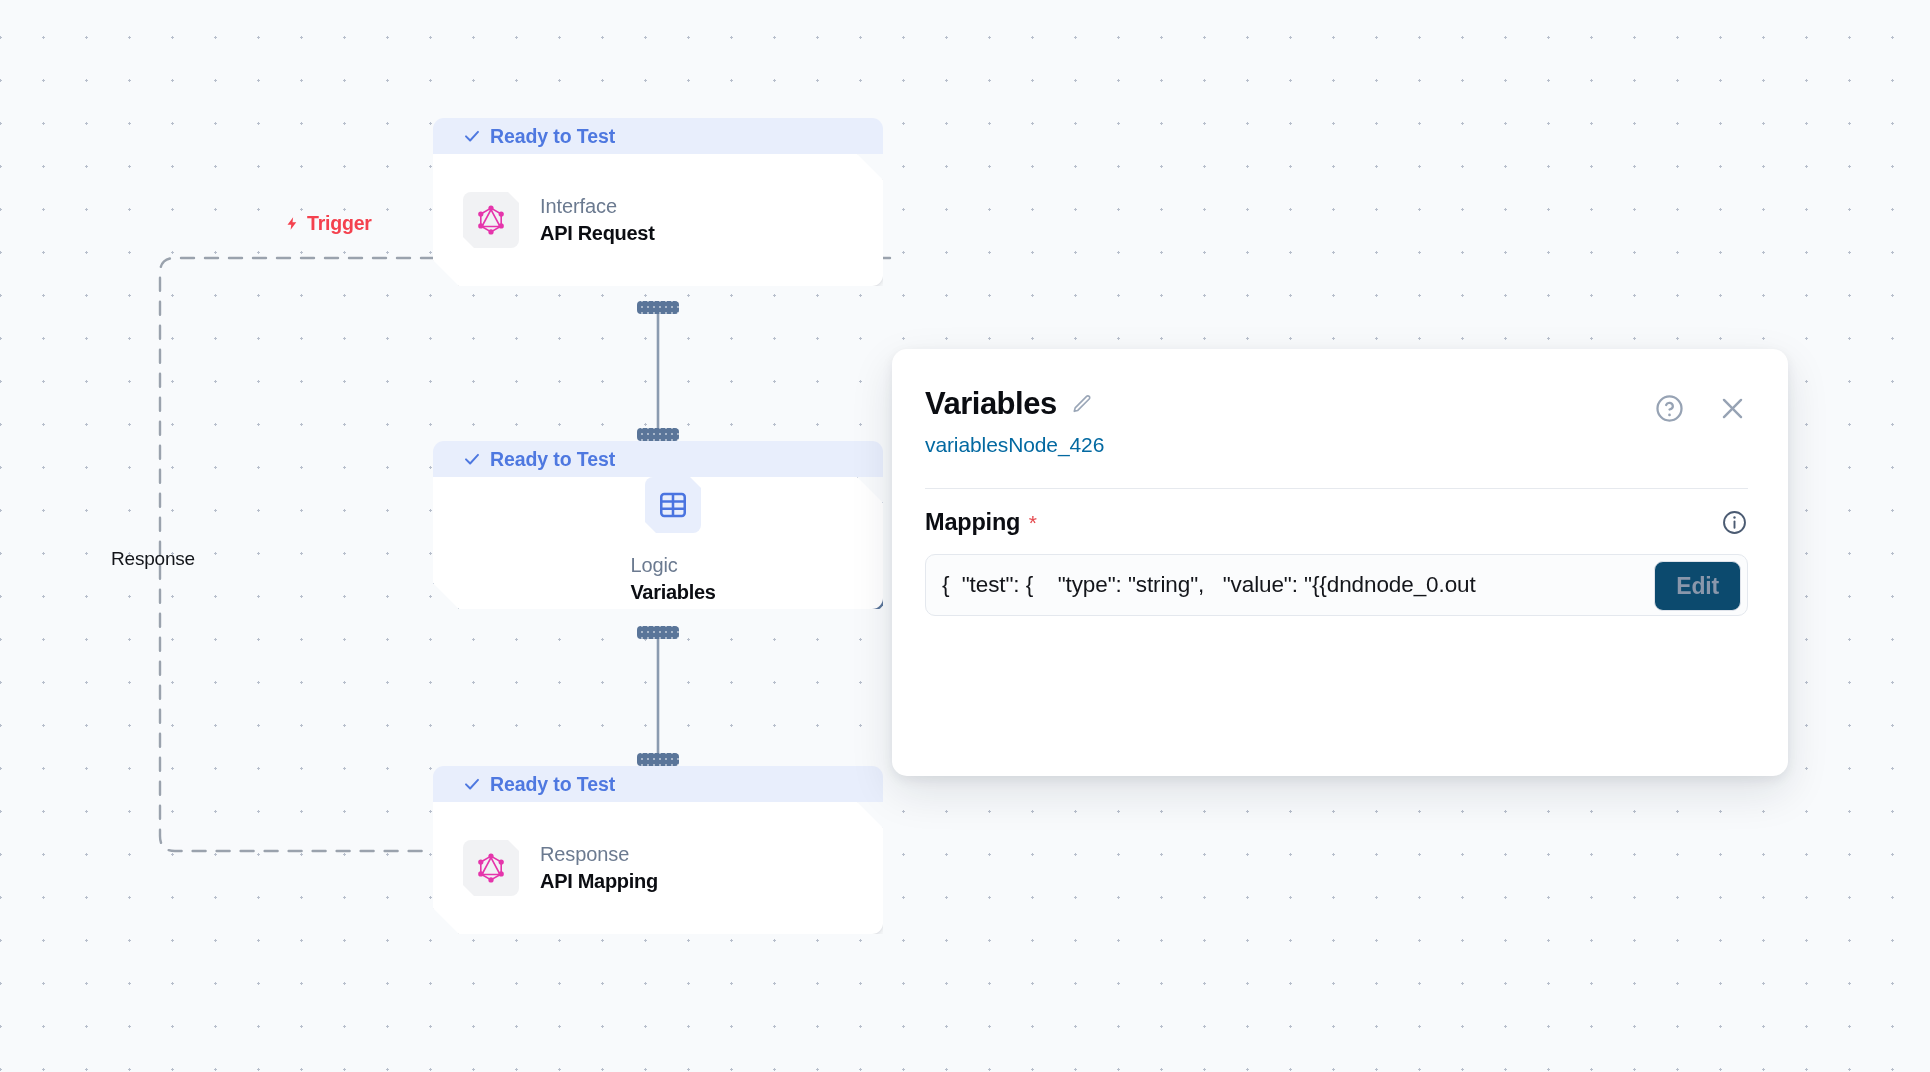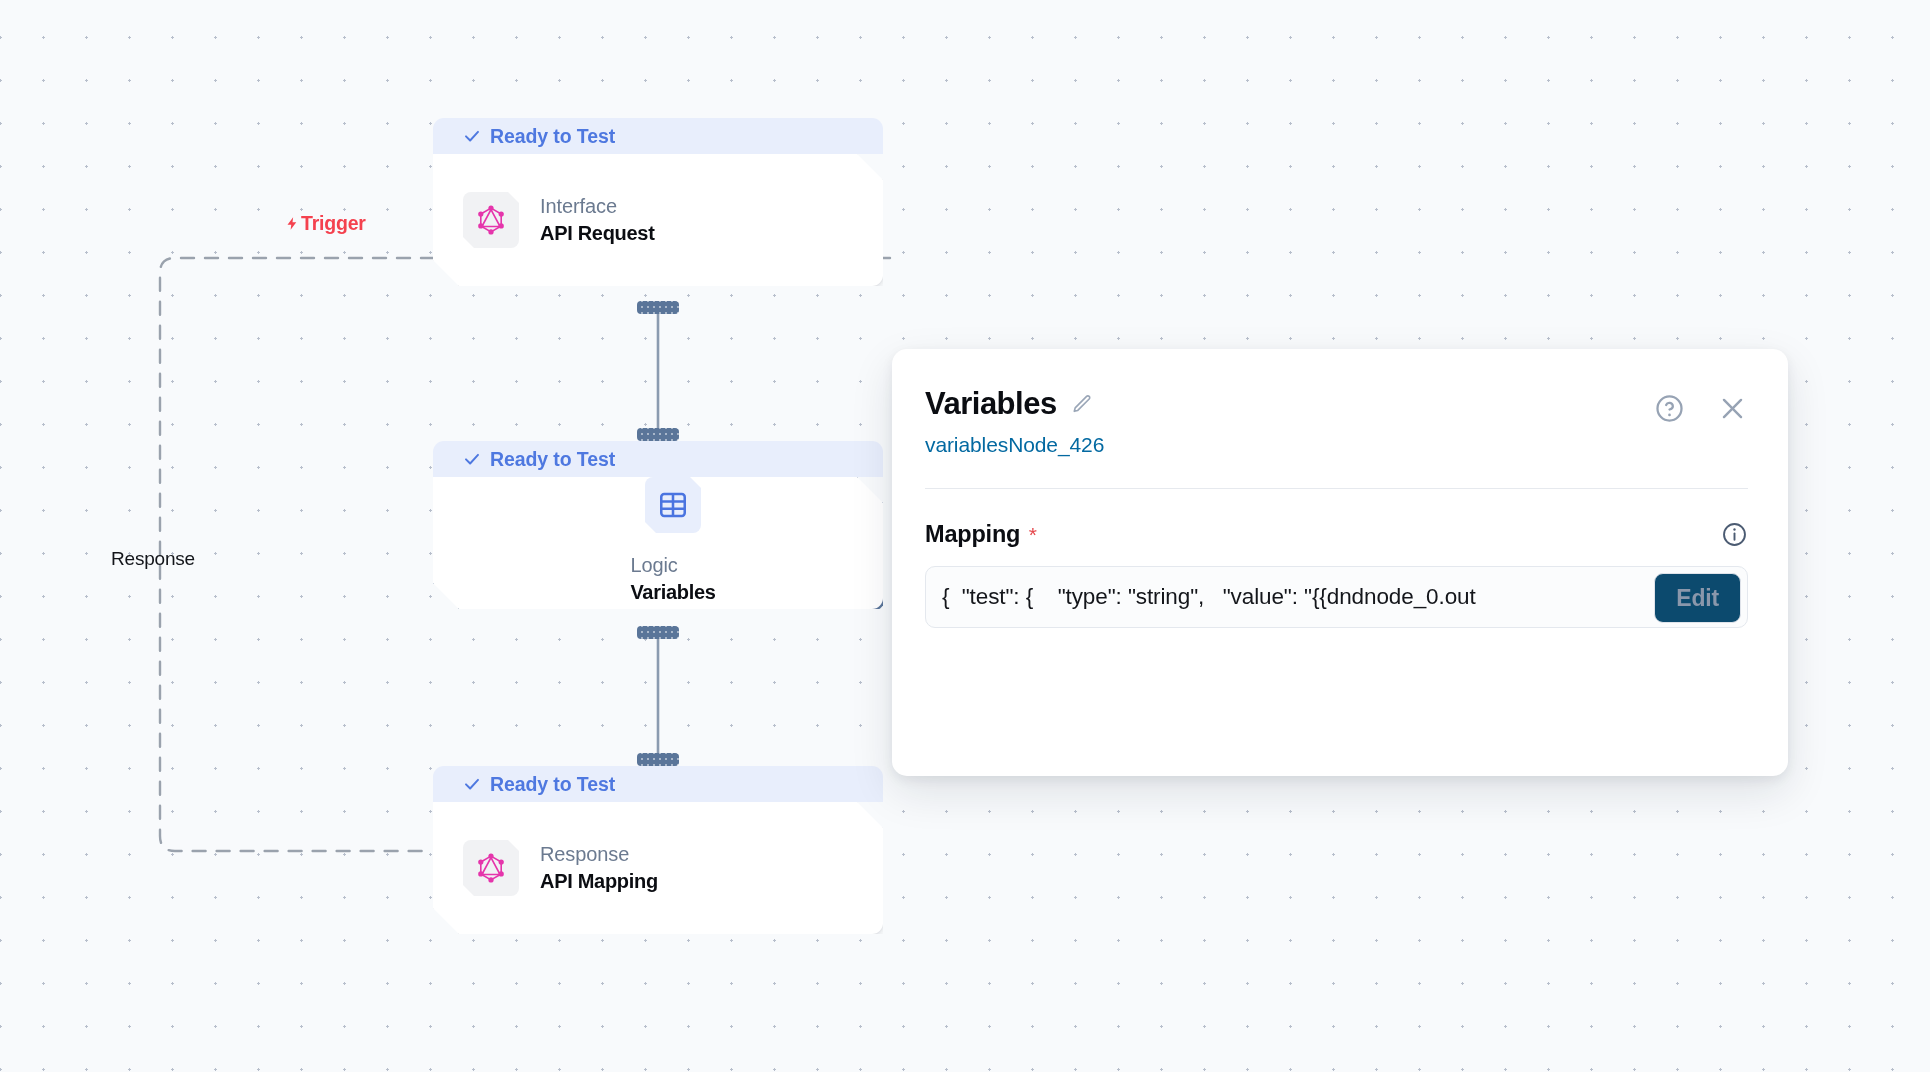--- a/index.html
+++ b/index.html
@@ -38,21 +38,21 @@
     font-weight: 700;
     white-space: nowrap;
     letter-spacing: -0.2px;
   }
   #trigger-label {
     left: 285px;
     top: 212px;
     color: #f4414e;
     display: flex;
     align-items: center;
-    gap: 1px;
+    gap: 7px;
   }
   #trigger-label .bolt { display: block; width: 15px; height: 19px; }
   #response-label {
     left: 111px;
     top: 548px;
     color: #13151a;
     font-weight: 400;
     font-size: 19px;
   }
 
@@ -161,21 +161,21 @@
   }
   #panel-actions svg { display: block; cursor: pointer; }
 
   #panel-divider {
     margin-top: 31px;
     height: 1px;
     background: #e6e9ee;
   }
 
   #mapping-header {
-    margin-top: 32px;
+    margin-top: 20px;
     display: flex; align-items: flex-start; justify-content: space-between;
   }
   #mapping-label {
     font-size: 23.5px; font-weight: 700; color: #0b0d12; letter-spacing: -0.2px;
   }
   #mapping-required { color: #e5484d; font-size: 21px; margin-left: 4px; }
   #mapping-info-icon { display: block; width: 27px; height: 27px; cursor: pointer; }
 
   #mapping-field {
     margin-top: 18px;

